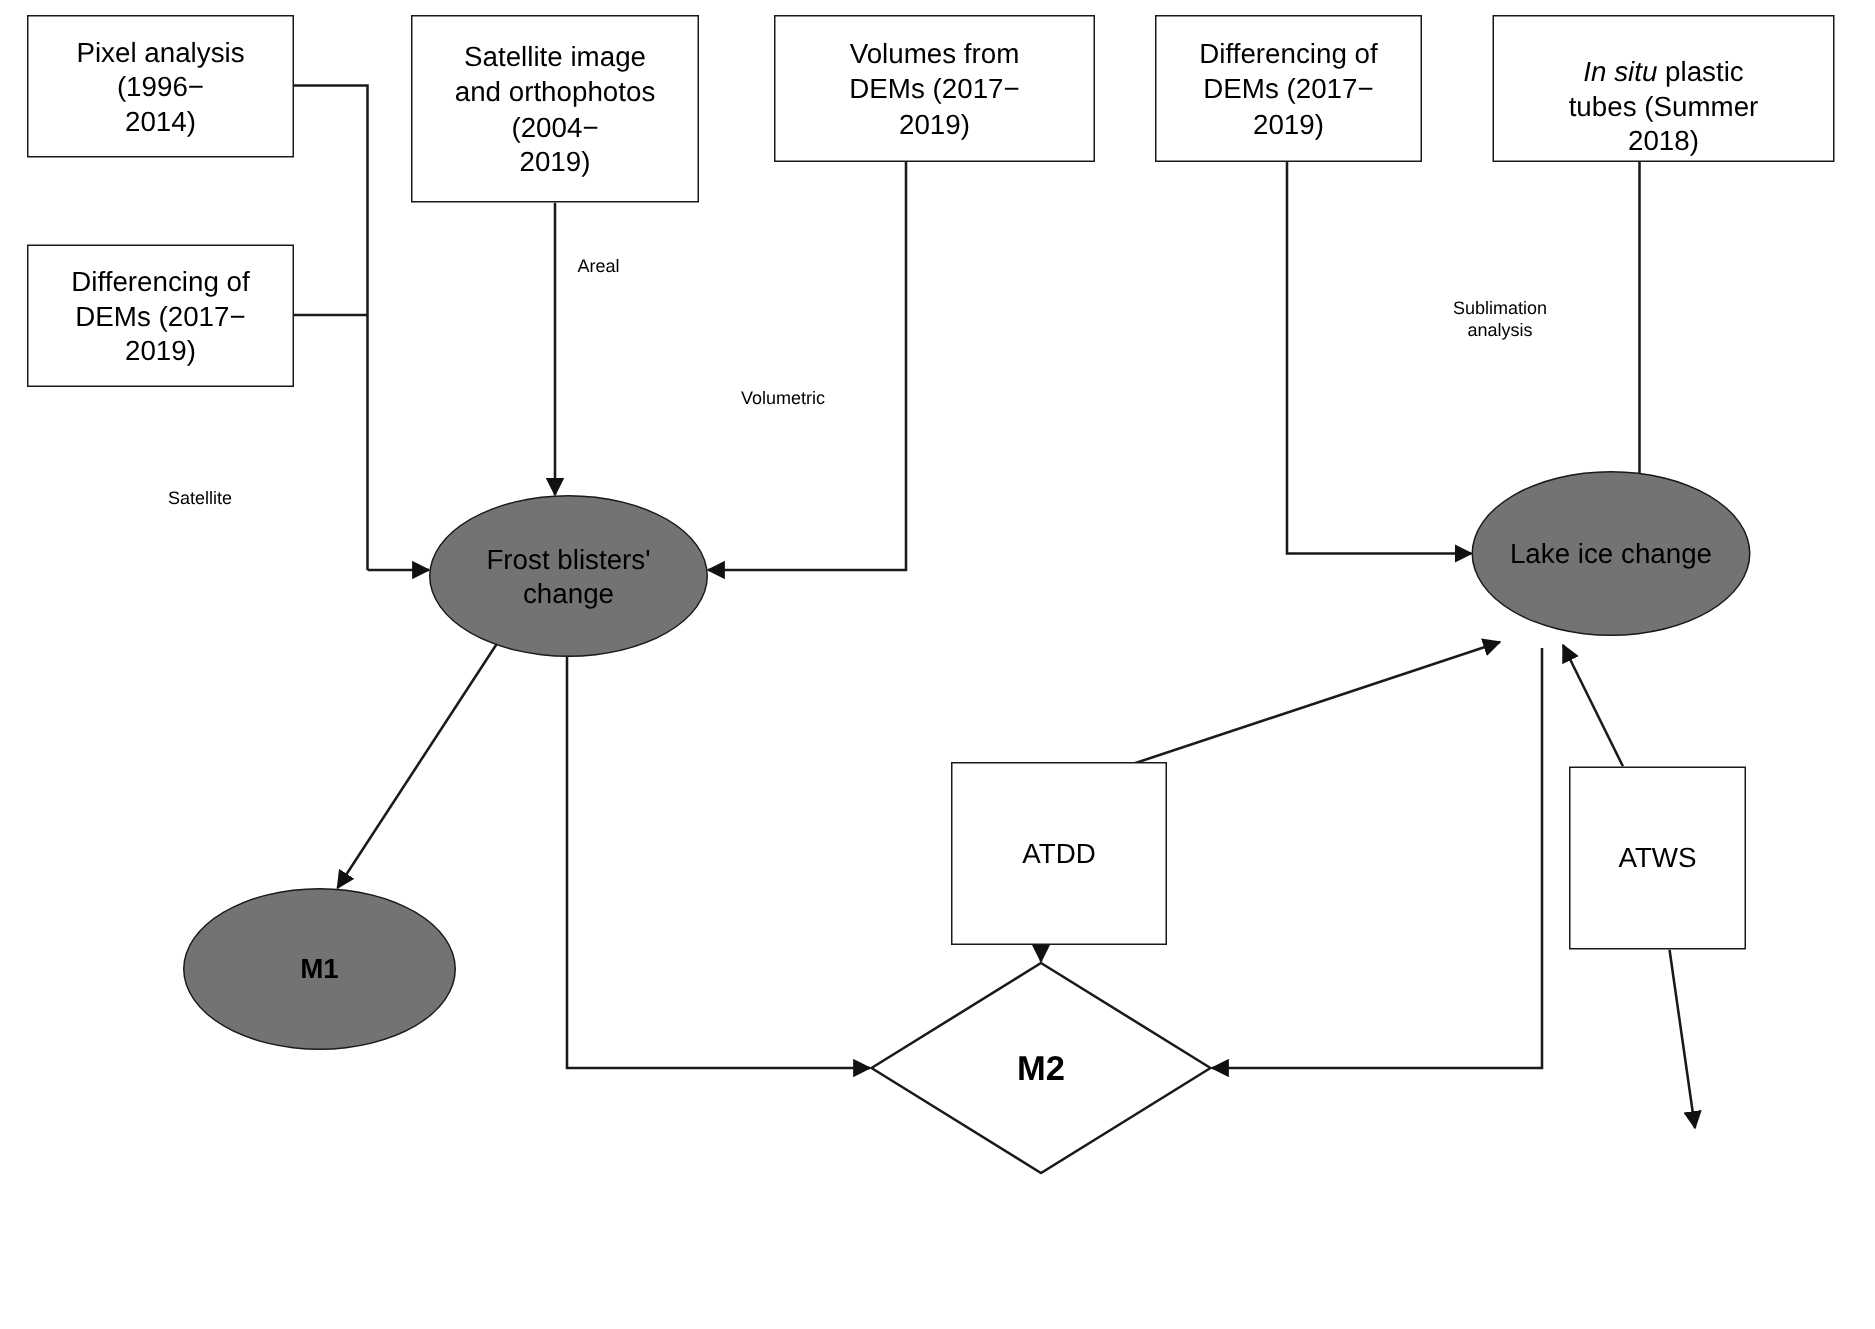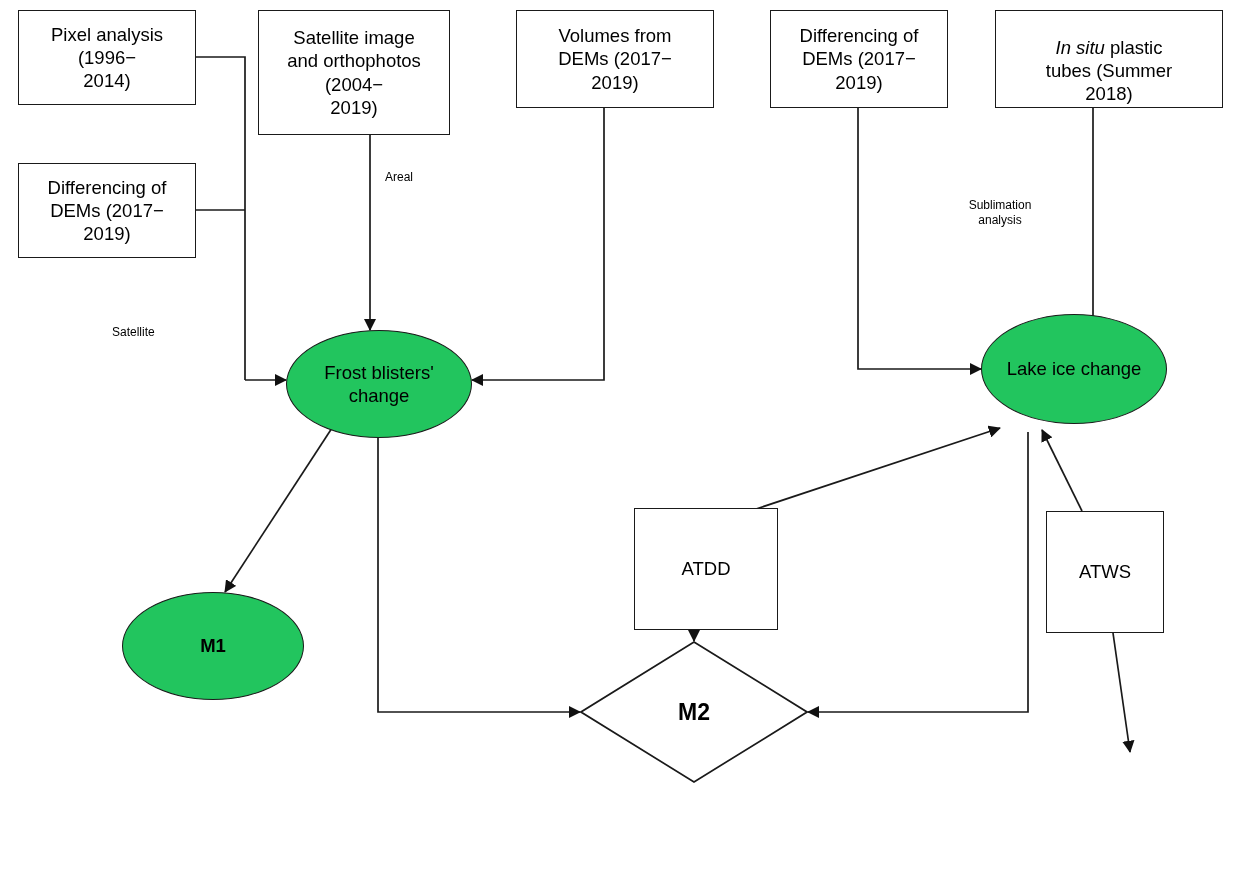--- a/index.html
+++ b/index.html
@@ -37,21 +37,21 @@
     line-height: 1.26;
     color: #000;
   }
   .box {
     border: 1.6px solid #1a1a1a;
     background: #ffffff;
     padding: 4px 6px;
   }
   .ellipse {
     border: 1.6px solid #1a1a1a;
-    background: #22c55e;
+    background: #737373;
     border-radius: 50%;
   }
   .diamond-wrap {
     position: absolute;
   }
   .diamond-label {
     position: absolute;
     left: 0;
     top: 0;
     width: 100%;
@@ -125,28 +125,28 @@
 (1996−
 2014)</span>
   </div>
 
   <div class="node box" style="left:18px; top:163px; width:178px; height:95px;">
     <span style="white-space:pre-line;">Differencing of
 DEMs (2017−
 2019)</span>
   </div>
 
-  <div class="node box" style="left:258px; top:10px; width:192px; height:125px;">
+  <div class="node box" style="left:274px; top:10px; width:192px; height:125px;">
     <span style="white-space:pre-line;">Satellite image
 and orthophotos
 (2004−
 2019)</span>
   </div>
 
-  <div class="node box" style="left:516px; top:10px; width:198px; height:98px;">
+  <div class="node box" style="left:516px; top:10px; width:214px; height:98px;">
     <span style="white-space:pre-line;">Volumes from
 DEMs (2017−
 2019)</span>
   </div>
 
   <div class="node box" style="left:770px; top:10px; width:178px; height:98px;">
     <span style="white-space:pre-line;">Differencing of
 DEMs (2017−
 2019)</span>
   </div>
@@ -189,19 +189,22 @@
 
 
   <div class="edge-label" style="left:112px; top:310px; width:120px; text-align:left;">
     <span>Satellite</span>
   </div>
 
   <div class="edge-label" style="left:385px; top:155px; width:90px; text-align:left;">
     <span>Areal</span>
   </div>
 
+  <div class="edge-label" style="left:494px; top:243px; width:115px; text-align:left;">
+    <span>Volumetric</span>
+  </div>
 
   <div class="edge-label" style="left:925px; top:183px; width:150px; text-align:center;">
     <span style="white-space:pre-line;">Sublimation
 analysis</span>
   </div>
 
 </div>
 
 </body></html>

